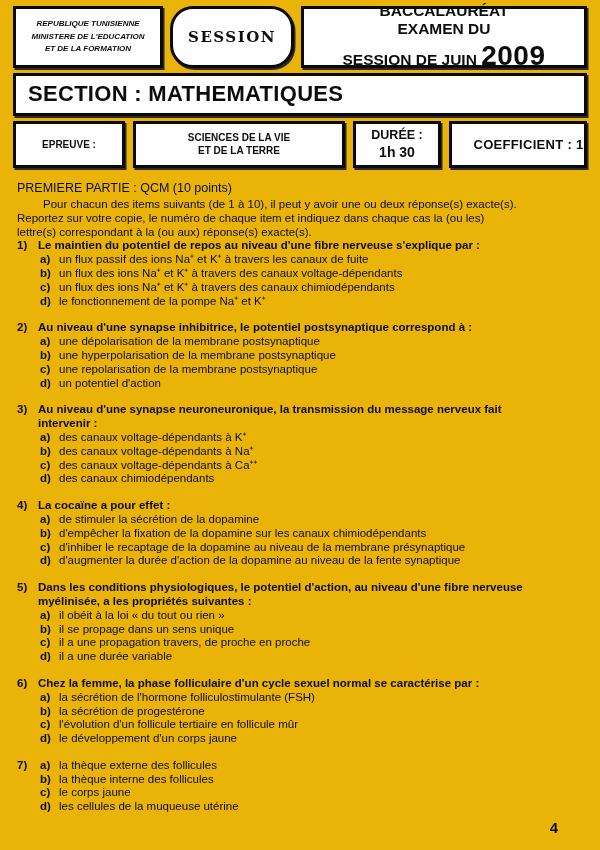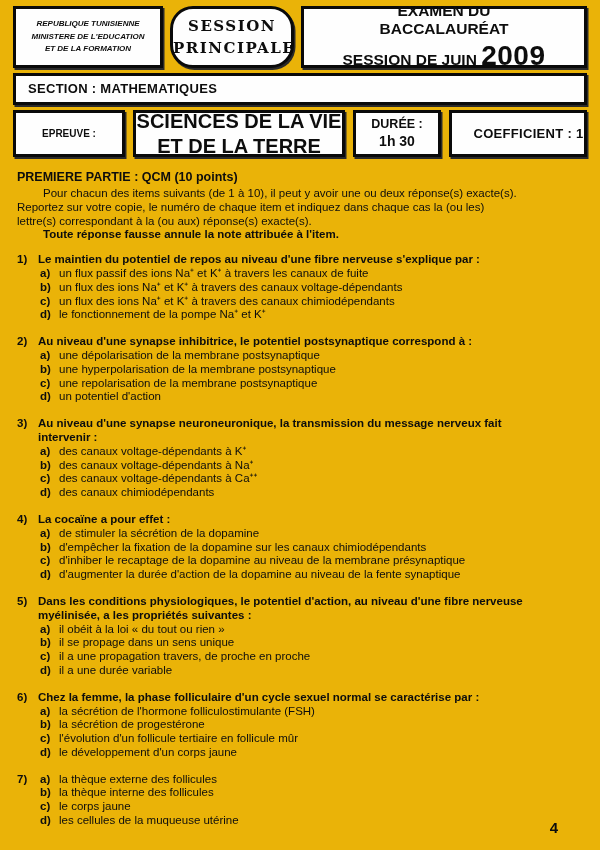--- a/index.html
+++ b/index.html
@@ -24,36 +24,36 @@
     width:124px; text-align:center; display:flex; flex-direction:column;
     justify-content:center; font-family:"DejaVu Serif", serif;
     font-size:15px; font-weight:bold; letter-spacing:1.5px; line-height:1.5;border-radius:23px;
   }
   .exam-box {
     flex:1; text-align:center; display:flex; flex-direction:column;
     justify-content:center; font-size:15.5px; font-weight:bold; line-height:1.2;
   }
   .exam-box .year { font-size:28px; letter-spacing:0.5px; }
   .section-box {
-    margin-top:5px; font-size:13px; font-weight:bold;
+    margin-top:5px; font-size:22px; font-weight:bold;
     padding:5px 10px 6px 12px; letter-spacing:0.3px;
   }
   .hrow3 { display:flex; gap:8px; margin-top:5px; height:47px; }
   .epreuve-box { width:112px; display:flex; align-items:center; justify-content:center;
     font-size:10px; font-weight:bold; }
   .subject-box { width:212px; text-align:center; display:flex; flex-direction:column;
-    justify-content:center; font-size:20px; font-weight:bold; line-height:1.25; }
+    justify-content:center; font-size:10px; font-weight:bold; line-height:1.25; }
   .duree-box { width:88px; text-align:center; display:flex; flex-direction:column;
     justify-content:center; font-size:12.5px; font-weight:bold; line-height:1.35; }
   .duree-box .dur-val { font-size:14px; }
   .coeff-box { flex:1; display:flex; align-items:center; justify-content:center;
     font-size:13px; font-weight:bold; letter-spacing:0.3px;padding-left:21px; }
   
   .content { margin-top:13px; padding:0 6px 0 4px; font-size:11.5px; line-height:1.2; }
-  .part-title { font-size:12.5px; font-weight:bold; margin:0 0 2px 0; }
+  .part-title { font-size:12.5px; font-weight:normal; margin:0 0 2px 0; }
   .intro-p { margin:0; white-space:pre-line; }
   .indent { text-indent:26px; }
   .warning { font-weight:bold; text-indent:26px; margin:0 0 11px 0; }
   .question { display:flex; margin-bottom:13px; }
   .qnum { font-weight:bold; width:21px; flex:none; }
   .qbody { flex:1; }
   .stem { font-weight:bold; white-space:pre-line; }
   .option { display:flex; padding-left:2px; }
   .olet { font-weight:bold; width:19px; flex:none; }
   .otext { flex:1; }
@@ -66,25 +66,24 @@
 
   <div>
     <div class="hrow1">
       <div class="box ministry">
         <div>REPUBLIQUE TUNISIENNE</div>
         <div>MINISTERE DE L'EDUCATION</div>
         <div>ET DE LA FORMATION</div>
       </div>
       <div class="box session-box">
         <div>SESSION</div>
-        <div>PRINCIPALE</div>
       </div>
       <div class="box exam-box">
+        <div>BACCALAURÉAT</div>
         <div>EXAMEN DU</div>
-        <div>BACCALAURÉAT</div>
         <div>
           <span>SESSION DE JUIN </span><span class="year">2009</span>
         </div>
       </div>
     </div>
 
     <div class="box section-box">
       <span>SECTION : MATHEMATIQUES</span>
     </div>
 
@@ -104,21 +103,20 @@
         <span>COEFFICIENT : 1</span>
       </div>
     </div>
   </div>
 
   <div class="content">
     <h2 class="part-title">PREMIERE PARTIE : QCM (10 points)</h2>
     <p class="intro-p indent">Pour chacun des items suivants (de 1 à 10), il peut y avoir une ou deux réponse(s) exacte(s).</p>
     <p class="intro-p">Reportez sur votre copie, le numéro de chaque item et indiquez dans chaque cas la (ou les)
 lettre(s) correspondant à la (ou aux) réponse(s) exacte(s).</p>
-    <p class="intro-p warning">Toute réponse fausse annule la note attribuée à l'item.</p>
 
     <div class="question">
       <div class="qnum">1)</div>
       <div class="qbody">
         <div class="stem">Le maintien du potentiel de repos au niveau d'une fibre nerveuse s'explique par :</div>
         <div class="option">
             <span class="olet">a)</span>
             <span class="otext">un flux passif des ions Na⁺ et K⁺ à travers les canaux de fuite</span>
           </div>
         <div class="option">

